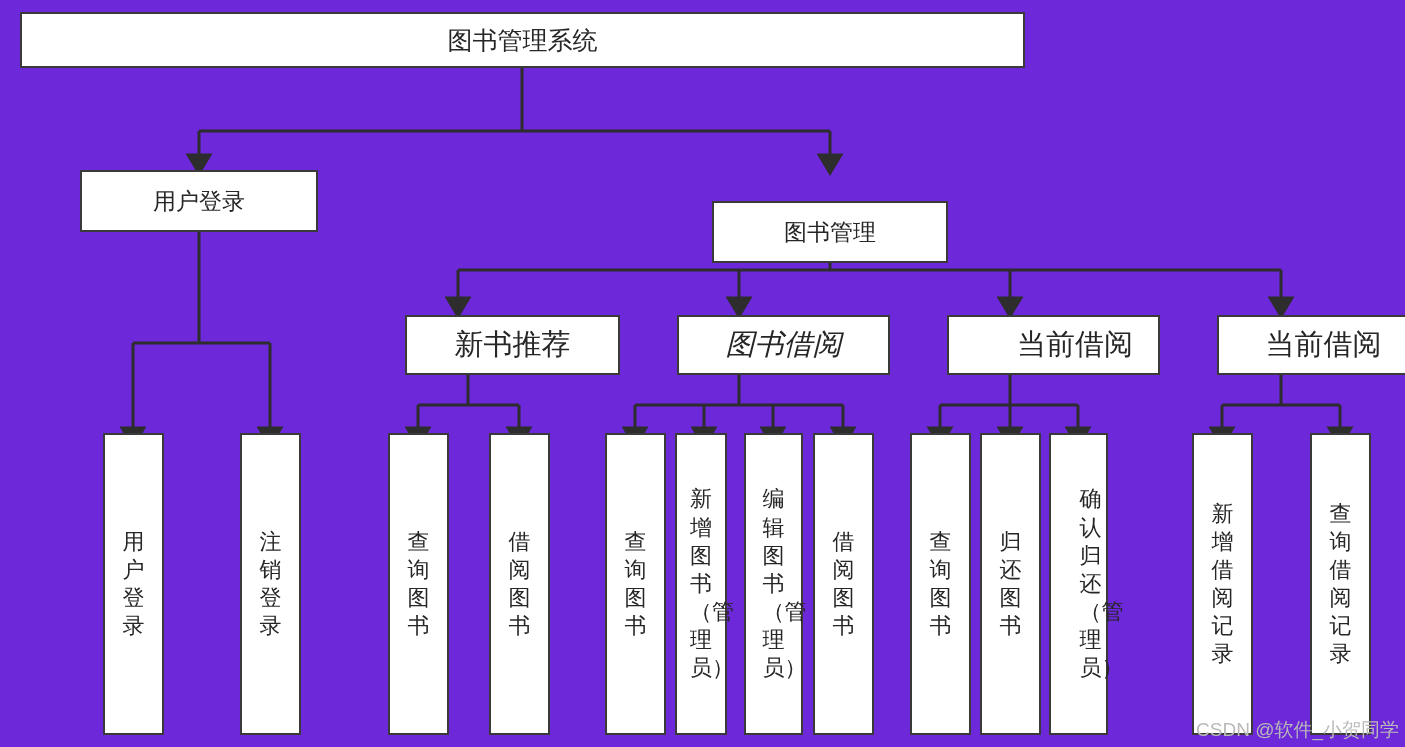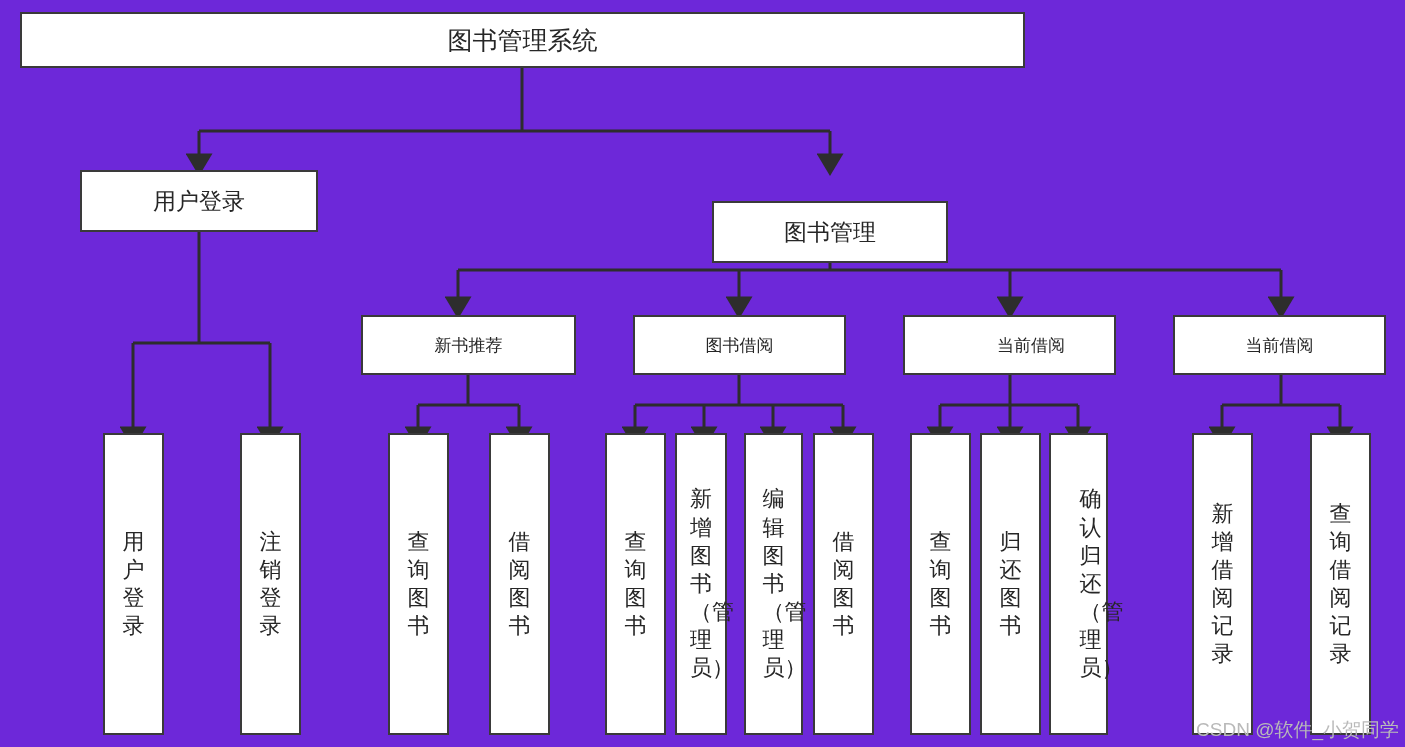--- a/index.html
+++ b/index.html
@@ -37,21 +37,22 @@
     color: #262626;
     z-index: 2;
   }
   .node.root {
     font-size: 25px;
   }
   .node.level1 {
     font-size: 23px;
   }
   .node.level2 {
-    font-size: 17px;
+    font-size: 29px;
+    margin-left: 44px;
   }
   .node.leaf {
     font-size: 22px;
     align-items: center;
     justify-content: center;
   }
   .vlabel {
     display: block;
     text-align: center;
     line-height: 1.28;
@@ -138,21 +139,21 @@
   <div class="node level1" style="left:80px; top:170px; width:238px; height:62px;">
     <span class="hlabel">用户登录</span>
   </div>
   <div class="node level1" style="left:712px; top:170px; width:236px; height:62px;margin-top:31px;">
     <span class="hlabel">图书管理</span>
   </div>
 
   <div class="node level2" style="left:361px; top:315px; width:215px; height:60px;">
     <span class="hlabel">新书推荐</span>
   </div>
-  <div class="node level2" style="left:633px; top:315px; width:213px; height:60px;">
+  <div class="node level2" style="left:633px; top:315px; width:213px; height:60px;font-style:italic;">
     <span class="hlabel">图书借阅</span>
   </div>
   <div class="node level2" style="left:903px; top:315px; width:213px; height:60px;padding-left:43px;">
     <span class="hlabel">当前借阅</span>
   </div>
   <div class="node level2" style="left:1173px; top:315px; width:213px; height:60px;">
     <span class="hlabel">当前借阅</span>
   </div>
 
   <div class="node leaf" style="left:103px; top:433px; width:61px; height:302px;">

